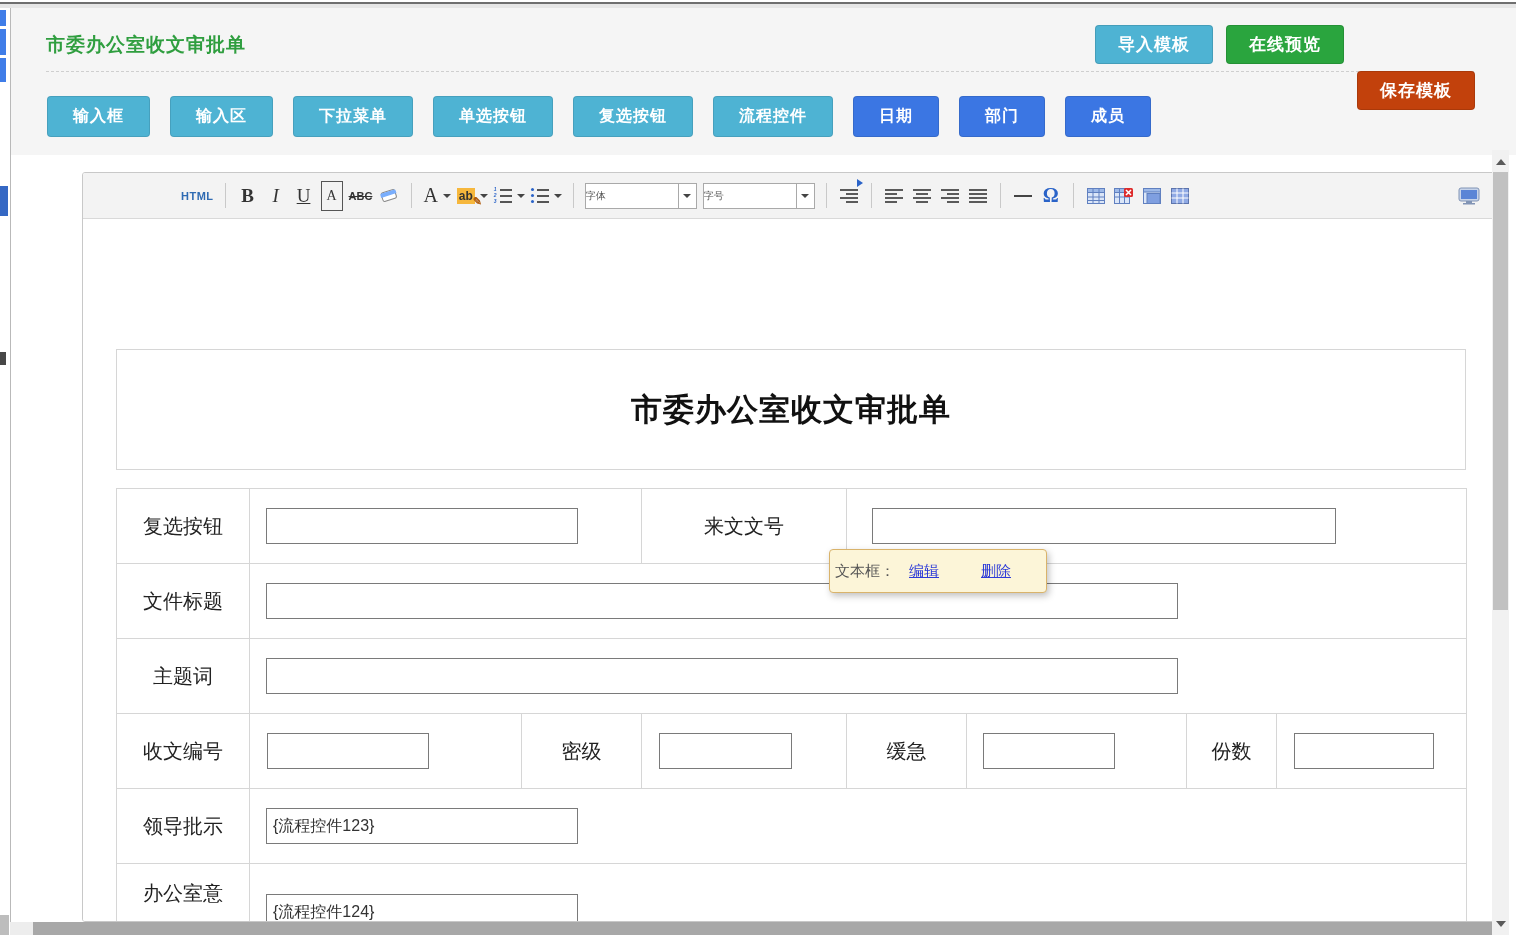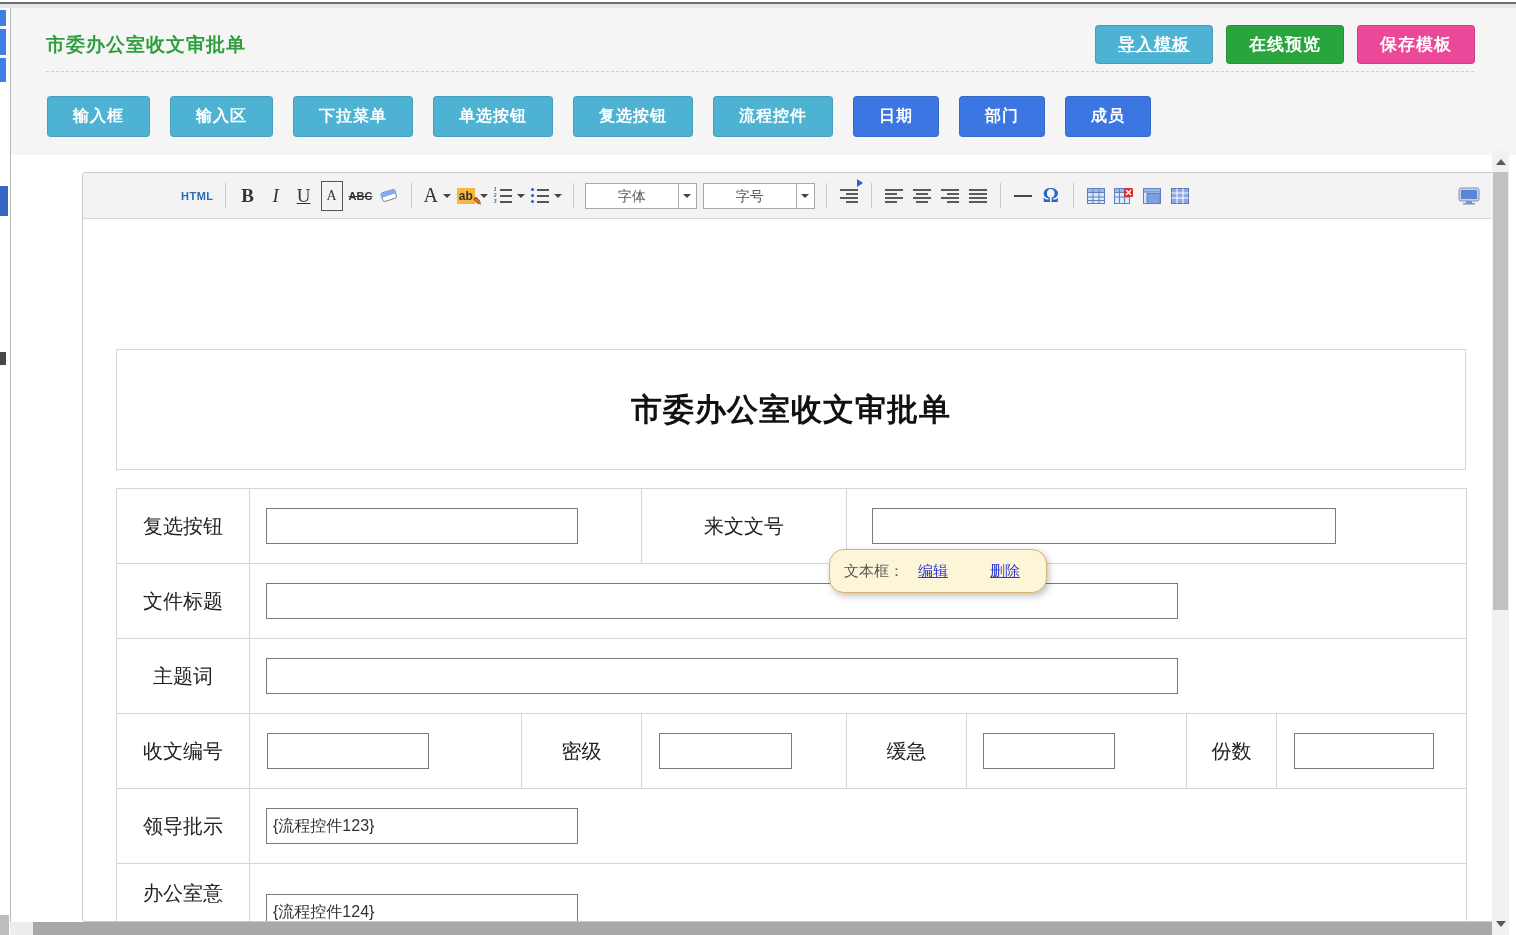--- a/index.html
+++ b/index.html
@@ -17,23 +17,23 @@
   .app-header { position:absolute; left:0; top:0; right:0; height:147px; background:#f5f5f5; }
   .page-title { position:absolute; left:35px; top:24px; font-size:19px; font-weight:bold;
                 color:#2f9e3f; letter-spacing:1px; }
   .dashed-divider { position:absolute; left:35px; top:63px; width:1428px; height:0;
                     border-top:1px dashed #cfcfcf; }
 
   .actions { position:absolute; top:17px; right:41px; display:flex; gap:13px; }
   .btn-lg { height:39px; padding:0 22px; border:1px solid rgba(0,0,0,.12); border-radius:4px;
             color:#fff; font-size:17px; font-weight:bold; display:flex; align-items:center;
             cursor:pointer; letter-spacing:1px; }
-  .btn-import { background:#4eb3d3;text-decoration:underline; }
+  .btn-import { background:#4eb3d3; }
   .btn-preview { background:#2aa53e; }
-  .btn-save { background:#ec4899; }
+  .btn-save { background:#c2410c;margin-top:46px; }
 
   .controls { position:absolute; top:88px; left:36px; display:flex; gap:20px; }
   .btn-sm { height:41px; padding:0 25px; border:1px solid rgba(0,0,0,.10); border-radius:4px;
             color:#fff; font-size:16px; font-weight:bold; display:flex; align-items:center;
             cursor:pointer; letter-spacing:1px; }
   .c-info { background:#4eb3d3; }
   .c-primary { background:#3b76e3; }
 
   
   .editor { position:absolute; left:32px; top:164px; width:1419px; height:750px;
@@ -54,21 +54,21 @@
            border-top:4px solid #444; margin-left:5px; }
   .t-acolor { font-family:"Liberation Serif", serif; font-size:20px; }
   .t-ab { background:#f6b73c; font-size:12px; font-weight:bold; padding:1px 2px; position:relative; }
   .t-ab .pencil { position:absolute; right:-7px; bottom:-4px; font-size:11px; color:#b05c10; }
   .mini-list { display:flex; flex-direction:column; justify-content:space-between; height:15px; }
   .mini-row { display:flex; align-items:center; height:3px; }
   .mini-num { width:6px; font-size:5px; line-height:3px; color:#2a63c8; font-weight:bold; }
   .mini-dot { width:3px; height:3px; border-radius:50%; background:#2a63c8; margin-right:3px; }
   .mini-bar { width:12px; height:2px; background:#555; }
   .sel { width:112px; height:26px; background:#fff; border:1px solid #a9a9a9; display:flex; margin:0 3px; }
-  .sel-txt { flex:1; text-align:center; font-size:14px; color:#555; line-height:24px; }
+  .sel-txt { flex:1; font-size:10px; color:#555; line-height:24px; }
   .sel-arr { width:18px; border-left:1px solid #a9a9a9; display:flex; align-items:center; justify-content:center; }
   .bars { width:18px; height:14px; display:flex; flex-direction:column; justify-content:space-between; }
   .bars i { display:block; height:2px; background:#5a5a5a; }
   .b-left i:nth-child(2), .b-left i:nth-child(4) { width:12px; }
   .b-center i:nth-child(2), .b-center i:nth-child(4) { width:12px; align-self:center; }
   .b-right i:nth-child(2), .b-right i:nth-child(4) { width:12px; align-self:flex-end; }
   .indent { position:relative; }
   .indent .arrowr { position:absolute; right:-3px; top:-2px; width:0; height:0;
                     border-top:4px solid transparent; border-bottom:4px solid transparent;
                     border-left:6px solid #2a63c8; }
@@ -88,23 +88,23 @@
          padding:0 6px; display:block; }
   .w312{width:312px}.w464{width:464px}.w912{width:912px}
   .w162{width:162px}.w133{width:133px}.w132{width:132px}.w140{width:140px}
   .ml16{margin-left:16px}.ml25{margin-left:25px}.ml17{margin-left:17px}
   tr.r6 td { height:105px; vertical-align:top; }
   tr.r6 td.lbl { padding-top:16px; }
   tr.r6 .inp { margin-top:30px; }
 
   
   .tooltip { position:absolute; left:818px; top:541px; width:218px; height:44px;
-             background:#fcf5d8; border:1px solid #d9b36b; border-radius:15px;
+             background:#fcf5d8; border:1px solid #d9b36b; border-radius:4px;
              box-shadow:2px 3px 7px rgba(0,0,0,.25); display:flex; align-items:center;
-             padding:0 14px; z-index:50; }
+             padding:0 5px; z-index:50; }
   .tt-label { font-size:15px; color:#555; }
   .tt-link { font-size:15px; color:#2d3bd8; text-decoration:underline; cursor:pointer; }
   .tt-edit { margin-left:14px; }
   .tt-del { margin-left:42px; }
 
   
   .vbar { position:absolute; left:1492px; top:150px; width:17px; height:785px; background:#f1f1f1; }
   .vbar .arr-up, .vbar .arr-dn { position:absolute; left:0; width:17px; height:17px;
         display:flex; align-items:center; justify-content:center; }
   .arr-up { top:3px; } .arr-dn { bottom:3px; }

